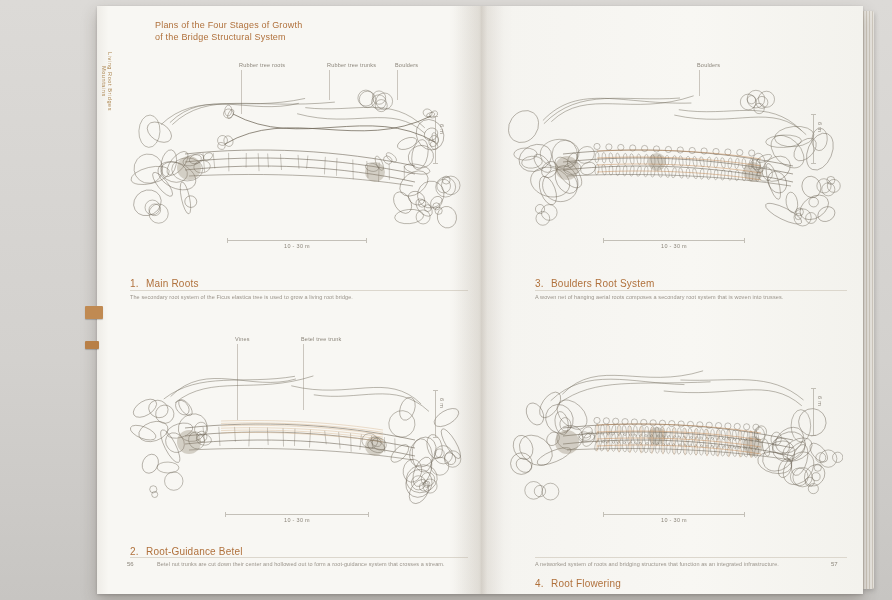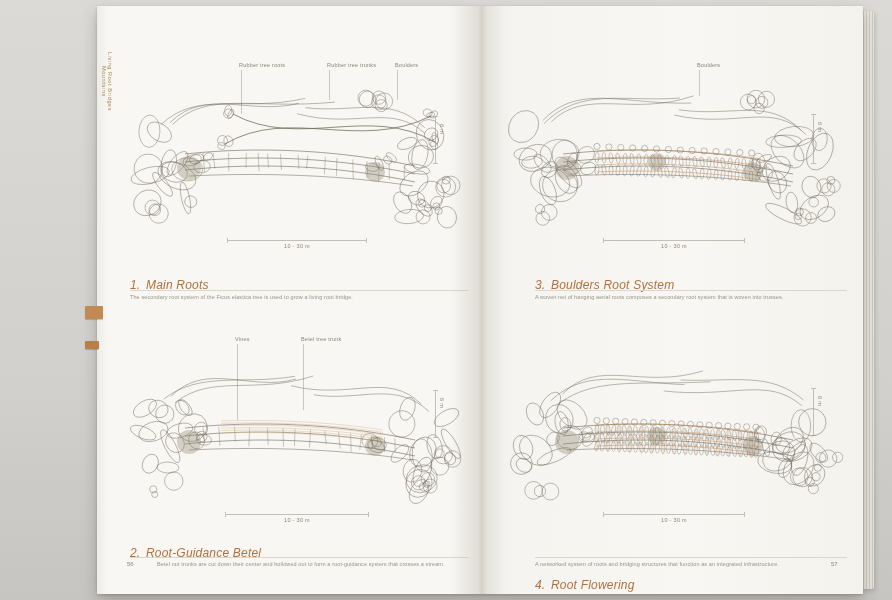--- a/index.html
+++ b/index.html
@@ -40,21 +40,21 @@
   .fig{position:absolute;}
   .fig-svg{position:absolute;}
   .dimh{position:absolute;height:0;border-top:1px solid #9a9488;opacity:.55;}
   .dimh::before,.dimh::after{content:'';position:absolute;top:-3px;width:1px;height:5px;background:#9a9488;}
   .dimh::before{left:0;} .dimh::after{right:0;}
   .dimv{position:absolute;width:0;border-left:1px solid #9a9488;opacity:.55;}
   .dimv::before,.dimv::after{content:'';position:absolute;left:-3px;width:5px;height:1px;background:#9a9488;}
   .dimv::before{top:0;} .dimv::after{bottom:0;}
   .dimtext{position:absolute;font-size:5.5px;color:#8b857a;text-align:center;letter-spacing:.3px;}
   .dimvtext{position:absolute;font-size:5.5px;color:#8b857a;writing-mode:vertical-rl;letter-spacing:.3px;}
-  .sec-head{position:absolute;font-size:12px;color:#b0713c;letter-spacing:.2px;white-space:nowrap;font-style:italic;}
+  .sec-head{position:absolute;font-size:10px;color:#b0713c;letter-spacing:.2px;white-space:nowrap;}
   .sec-num{display:inline-block;width:16px;}
   .sec-rule{position:absolute;height:0;border-top:1px solid #dcd7cd;}
   .caption{position:absolute;font-size:5.5px;color:#99938a;letter-spacing:.1px;white-space:nowrap;}
   .pagenum{position:absolute;font-size:6px;color:#8b857a;}
 </style>
 </head>
 <body>
 
 <div id="scene">
 
@@ -64,20 +64,24 @@
 
   <div id="pages">
 
     <div id="page-left">
 
       <div class="spine-vert">
         <span>Living Root Bridges</span>
         <span class="spine-gap">Mountains</span>
       </div>
 
+      <div id="page-title">
+        <div class="title-line">Plans of the Four Stages of Growth</div>
+        <div class="title-line">of the Bridge Structural System</div>
+      </div>
 
       <div class="fig" style="left:32px;top:54px;width:340px;height:210px;">
         <div class="flabel" style="left:110px;top:2px;">Rubber tree roots</div>
         <div class="leader" style="left:112px;top:10px;height:44px;"></div>
         <div class="flabel" style="left:198px;top:2px;">Rubber tree trunks</div>
         <div class="leader" style="left:200px;top:10px;height:30px;"></div>
         <div class="flabel" style="left:266px;top:2px;">Boulders</div>
         <div class="leader" style="left:268px;top:10px;height:30px;"></div>
         <svg id="fig1-svg" class="fig-svg" style="left:0;top:20px;" width="336" height="156" viewBox="0 0 336 156">
             <path d="M43.30126326484606,44.58075028471649 C79.30126326484606,10.067090386990458 123.30126326484606,29.957912837155163 205.8400980704464,22.12448271550238" fill="none" stroke="#6f6759" stroke-width="0.55" opacity="0.85"></path>

